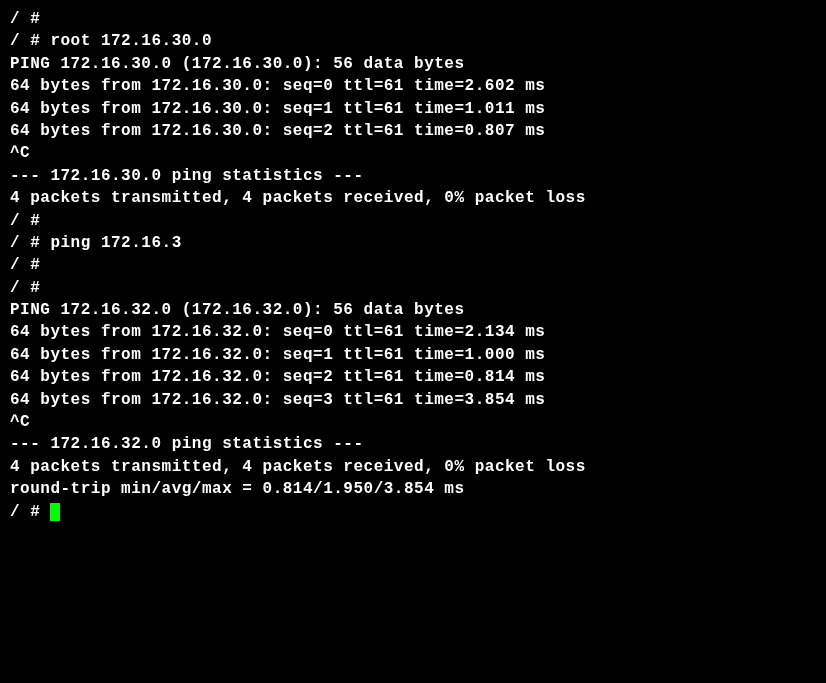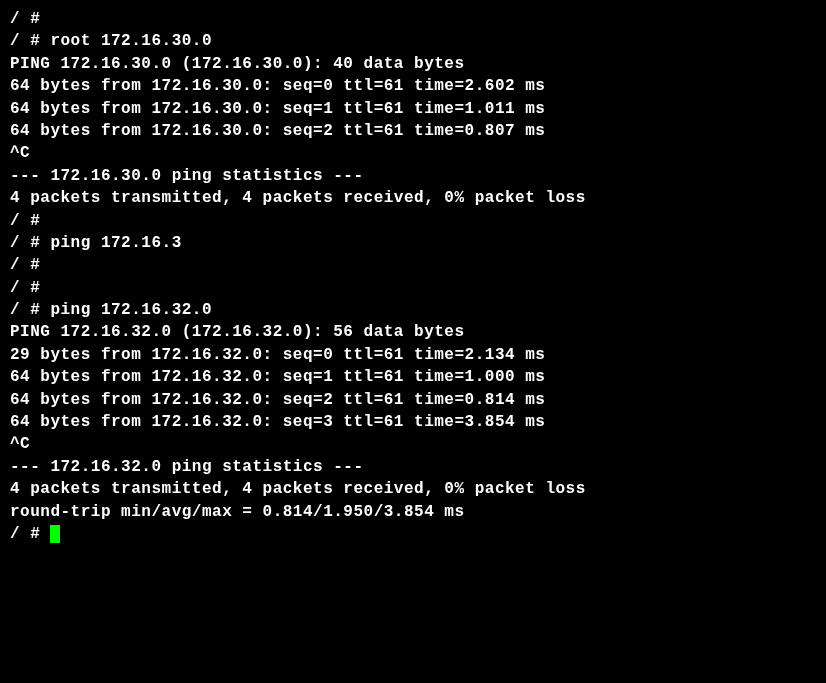--- a/index.html
+++ b/index.html
@@ -26,34 +26,33 @@
     background: #00ff00;
     vertical-align: text-bottom;
   }
 </style>
 </head>
 <body>
 
 <div>
 <div class="line"><span>/ # </span></div>
 <div class="line"><span>/ # </span><span>root 172.16.30.0</span></div>
-<div class="line">PING 172.16.30.0 (172.16.30.0): 40 data bytes</div>
+<div class="line">PING 172.16.30.0 (172.16.30.0): 56 data bytes</div>
 <div class="line">64 bytes from 172.16.30.0: seq=0 ttl=61 time=2.602 ms</div>
 <div class="line">64 bytes from 172.16.30.0: seq=1 ttl=61 time=1.011 ms</div>
 <div class="line">64 bytes from 172.16.30.0: seq=2 ttl=61 time=0.807 ms</div>
 <div class="line">^C</div>
 <div class="line">--- 172.16.30.0 ping statistics ---</div>
 <div class="line">4 packets transmitted, 4 packets received, 0% packet loss</div>
 <div class="line"><span>/ # </span></div>
 <div class="line"><span>/ # </span><span>ping 172.16.3</span></div>
 <div class="line"><span>/ # </span></div>
 <div class="line"><span>/ # </span></div>
-<div class="line"><span>/ # </span><span>ping 172.16.32.0</span></div>
 <div class="line">PING 172.16.32.0 (172.16.32.0): 56 data bytes</div>
-<div class="line">29 bytes from 172.16.32.0: seq=0 ttl=61 time=2.134 ms</div>
+<div class="line">64 bytes from 172.16.32.0: seq=0 ttl=61 time=2.134 ms</div>
 <div class="line">64 bytes from 172.16.32.0: seq=1 ttl=61 time=1.000 ms</div>
 <div class="line">64 bytes from 172.16.32.0: seq=2 ttl=61 time=0.814 ms</div>
 <div class="line">64 bytes from 172.16.32.0: seq=3 ttl=61 time=3.854 ms</div>
 <div class="line">^C</div>
 <div class="line">--- 172.16.32.0 ping statistics ---</div>
 <div class="line">4 packets transmitted, 4 packets received, 0% packet loss</div>
 <div class="line">round-trip min/avg/max = 0.814/1.950/3.854 ms</div>
 <div class="line"><span>/ # </span><span class="cursor"></span></div>
 </div>
 

